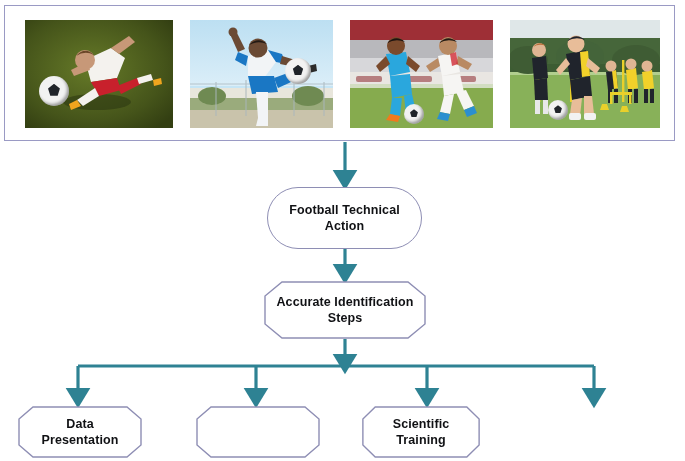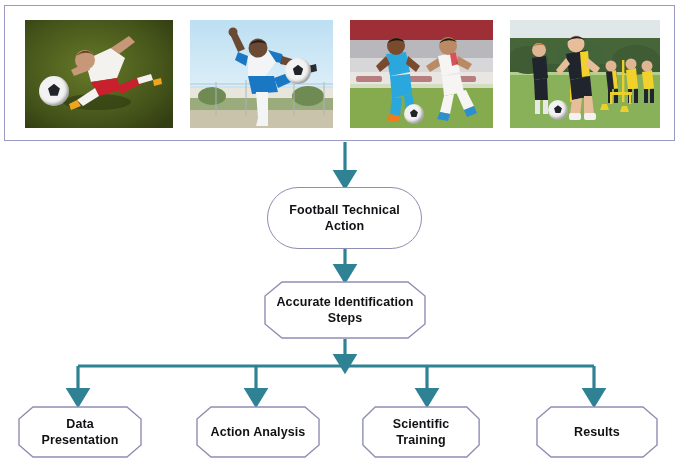--- a/index.html
+++ b/index.html
@@ -402,30 +402,23 @@
     <svg viewBox="0 0 124 52" preserveAspectRatio="none">
       <polygon points="15,1 109,1 123,13 123,39 109,51 15,51 1,39 1,13" fill="#ffffff" stroke="#8e8eb4" stroke-width="1.4" vector-effect="non-scaling-stroke"></polygon>
     </svg>
     <span class="node-label">Data Presentation</span>
   </div>
 
   <div class="node octa leaf" id="node-action">
     <svg viewBox="0 0 124 52" preserveAspectRatio="none">
       <polygon points="15,1 109,1 123,13 123,39 109,51 15,51 1,39 1,13" fill="#ffffff" stroke="#8e8eb4" stroke-width="1.4" vector-effect="non-scaling-stroke"></polygon>
     </svg>
-    <span class="node-label">Action Analysis</span>
   </div>
 
   <div class="node octa leaf" id="node-scientific">
     <svg viewBox="0 0 134 52" preserveAspectRatio="none">
       <polygon points="15,1 119,1 133,13 133,39 119,51 15,51 1,39 1,13" fill="#ffffff" stroke="#8e8eb4" stroke-width="1.4" vector-effect="non-scaling-stroke"></polygon>
     </svg>
     <span class="node-label">Scientific Training</span>
   </div>
 
-  <div class="node octa leaf" id="node-results">
-    <svg viewBox="0 0 122 52" preserveAspectRatio="none">
-      <polygon points="15,1 107,1 121,13 121,39 107,51 15,51 1,39 1,13" fill="#ffffff" stroke="#8e8eb4" stroke-width="1.4" vector-effect="non-scaling-stroke"></polygon>
-    </svg>
-    <span class="node-label">Results</span>
-  </div>
 
 </div>
 
 </body></html>

